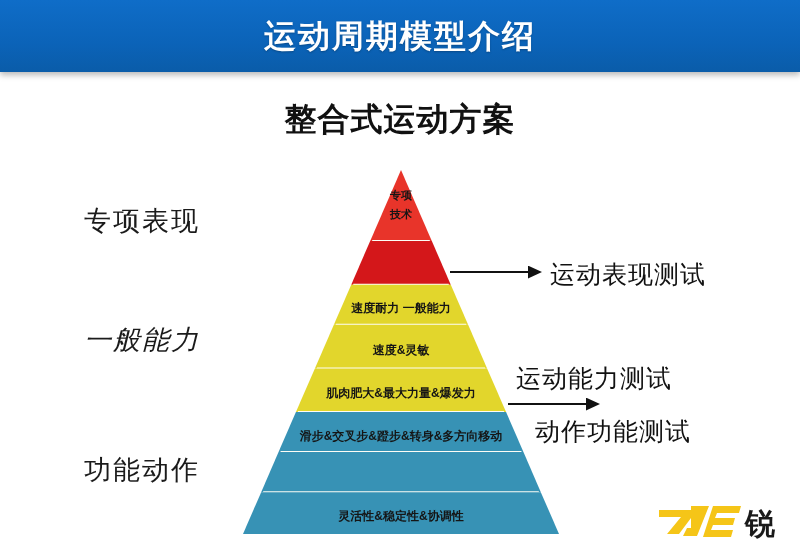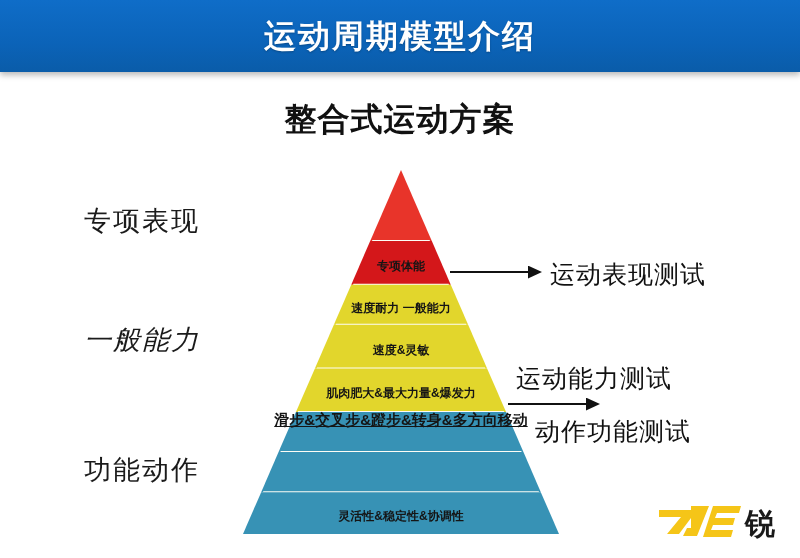--- a/index.html
+++ b/index.html
@@ -155,33 +155,34 @@
       <polygon points="90.85000000000001,154.7 225.14999999999998,154.7 244.11,198.38000000000002 71.89,198.38000000000002" fill="#e2d62c"></polygon>
       <line x1="73.89" x2="242.11" y1="198.38000000000002" y2="198.38000000000002" stroke="#fdfdf6" stroke-width="2"></line>
       <polygon points="71.89,198.38000000000002 244.11,198.38000000000002 263.07,242.06 52.92999999999999,242.06" fill="#e2d62c"></polygon>
       <line x1="54.92999999999999" x2="261.07" y1="242.06" y2="242.06" stroke="#fdfdf6" stroke-width="2"></line>
       <polygon points="52.92999999999999,242.06 263.07,242.06 280.45,282.1 35.55,282.1" fill="#3792b5"></polygon>
       <line x1="37.55" x2="278.45" y1="282.1" y2="282.1" stroke="#fdfdf6" stroke-width="2"></line>
       <polygon points="35.55,282.1 280.45,282.1 297.83000000000004,322.14 18.169999999999987,322.14" fill="#3792b5"></polygon>
       <line x1="20.169999999999987" x2="295.83000000000004" y1="322.14" y2="322.14" stroke="#fdfdf6" stroke-width="2"></line>
       <polygon points="18.169999999999987,322.14 297.83000000000004,322.14 316,364 0,364" fill="#3792b5"></polygon>
     </svg>
-  <div class="tier-label" id="tier-text-1" style="font-size: 12px; top: 85.82px;">
-      <div style="line-height: 20px;">专项体能</div>
+  <div class="tier-label" id="tier-text-0" style="font-size: 11px; top: 16.49px;">
+      <div style="line-height: 19px;">专项</div>
+      <div style="line-height: 19px;">技术</div>
     </div>
   <div class="tier-label" id="tier-text-2" style="font-size: 12px; top: 127.68px;">
       <div style="line-height: 20px;">速度耐力 一般能力</div>
     </div>
   <div class="tier-label" id="tier-text-3" style="font-size: 12px; top: 169.54px;">
       <div style="line-height: 20px;">速度&amp;灵敏</div>
     </div>
   <div class="tier-label" id="tier-text-4" style="font-size: 12px; top: 213.22px;">
       <div style="line-height: 20px;">肌肉肥大&amp;最大力量&amp;爆发力</div>
     </div>
-  <div class="tier-label" id="tier-text-5" style="font-size: 15px; top: 240px; text-decoration: underline;">
+  <div class="tier-label" id="tier-text-5" style="font-size: 12px; top: 257px;">
       <div style="line-height: 19px;">滑步&amp;交叉步&amp;蹬步&amp;转身&amp;多方向移动</div>
     </div>
   <div class="tier-label" id="tier-text-7" style="font-size: 12px; top: 336.07px;">
       <div style="line-height: 20px;">灵活性&amp;稳定性&amp;协调性</div>
     </div>
 </div>
 
 <svg id="arrows-svg" viewBox="0 0 800 558">
   <defs>
     <marker id="arrowhead" markerWidth="7" markerHeight="7" refX="6" refY="3.2" orient="auto">

